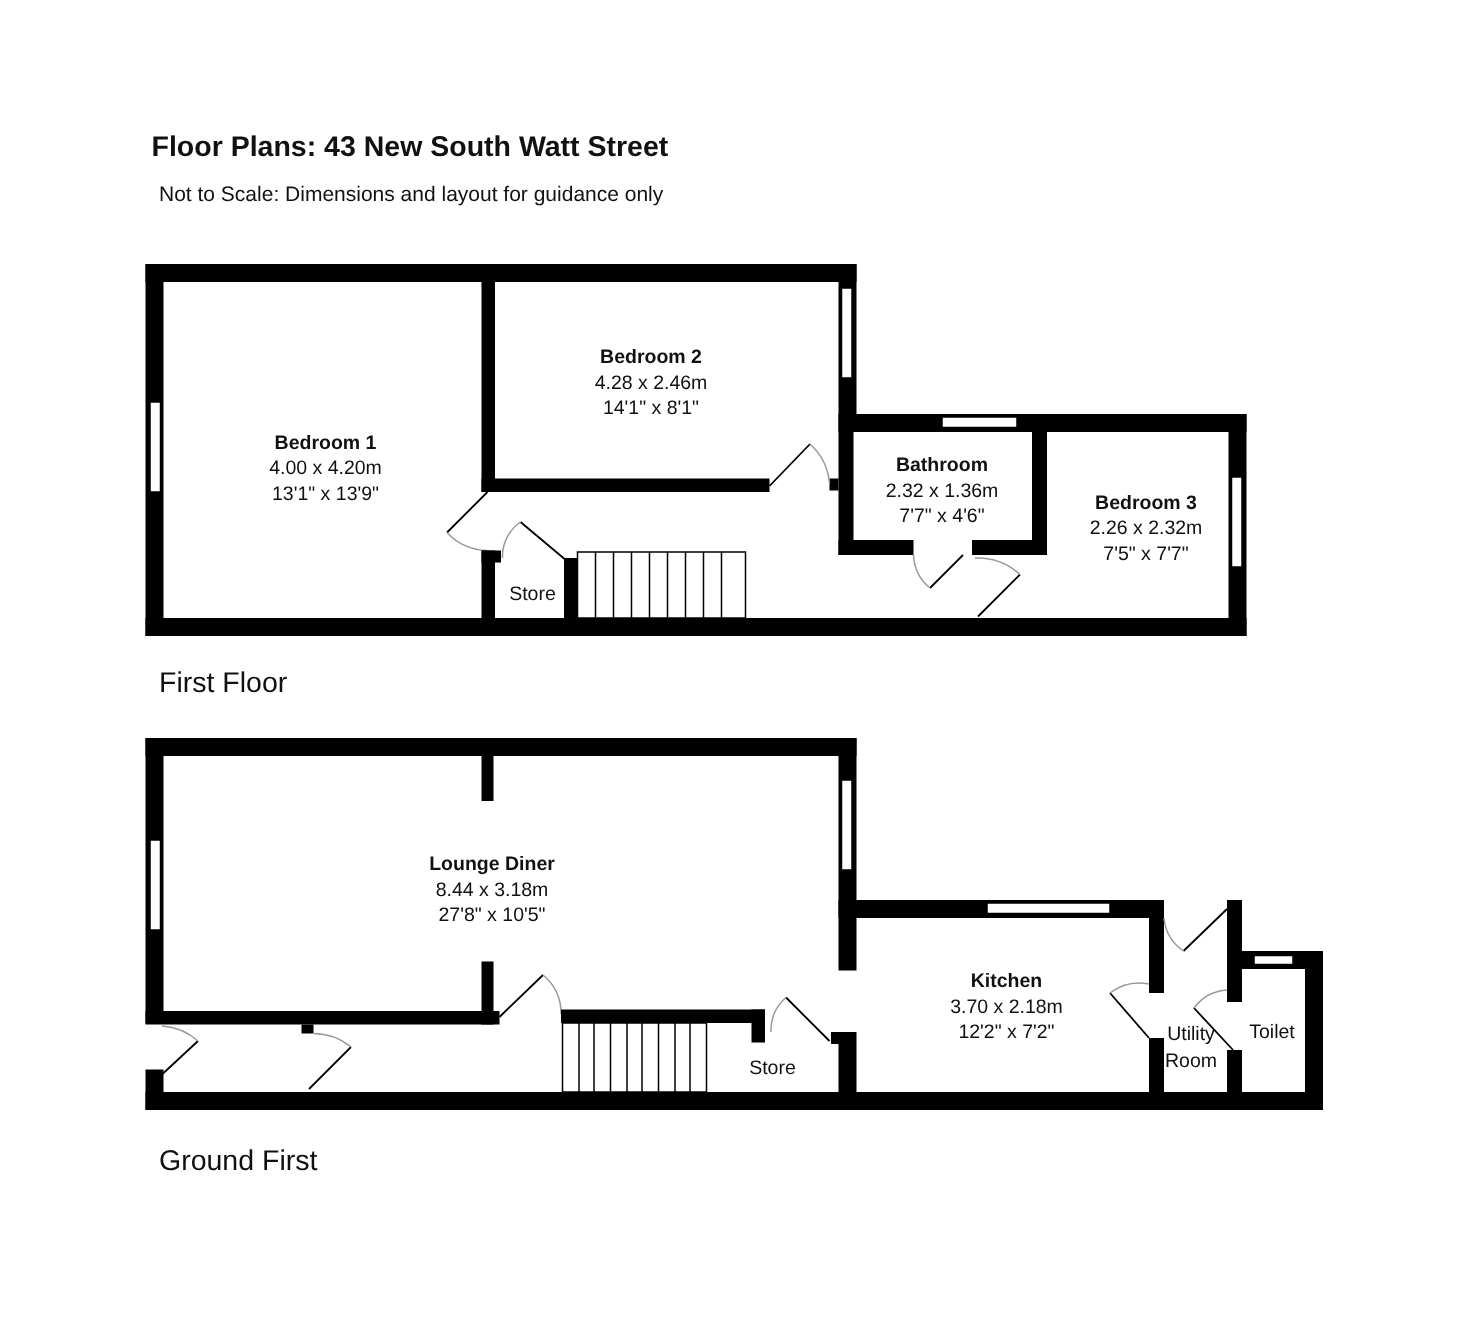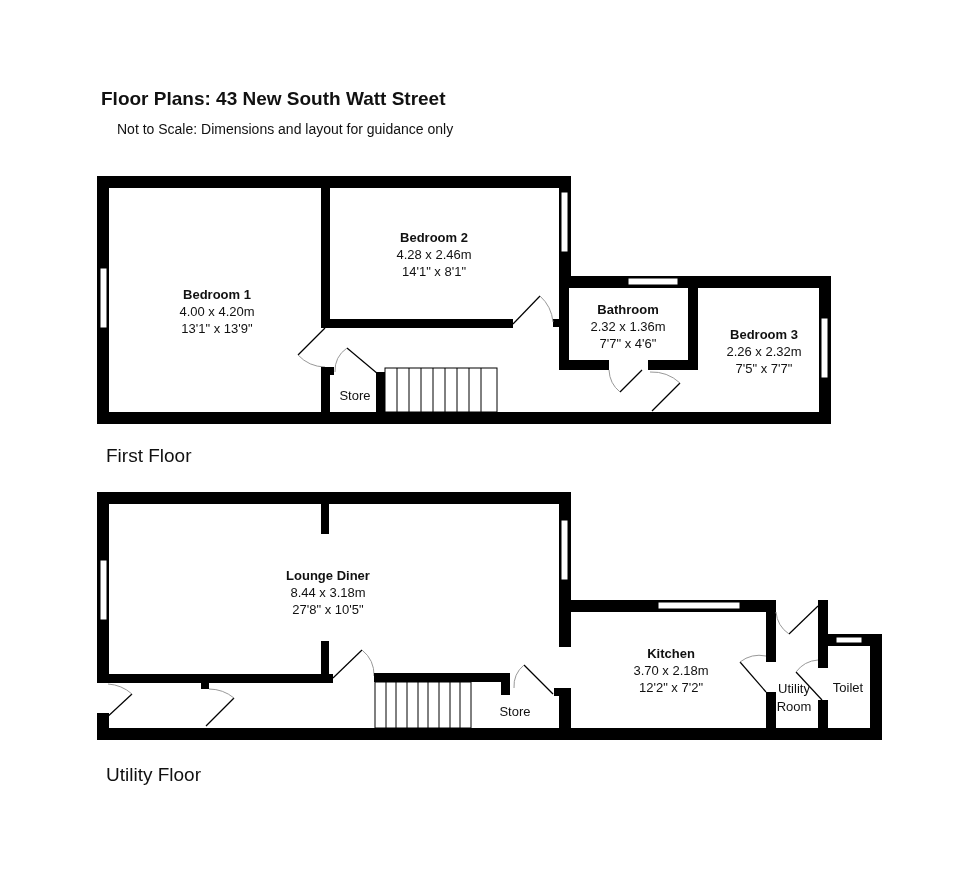--- a/index.html
+++ b/index.html
@@ -1,36 +1,36 @@
 <!DOCTYPE html>
 <html><head>
 <meta charset="utf-8">
 <style>
   html, body { margin:0; padding:0; background:#ffffff; }
   body { width:980px; height:888px; position:relative; overflow:hidden; font-family:"Liberation Sans", sans-serif; color:#111; }
   .title { position:absolute; left:101px; top:88px; font-size:19px; font-weight:bold; }
-  .subtitle { position:absolute; left:117px; top:121px; font-size:14px; }
+  .subtitle { position:absolute; left:106px; top:121px; font-size:14px; }
   .floor-label { position:absolute; font-size:19px;text-align:center; }
   svg { position:absolute; left:0; top:0; }
   .wall { fill:#000; }
   .win { fill:#fff; stroke:#000; stroke-width:1; }
   .door { fill:none; stroke:#000; stroke-width:1.2; }
   .arc { fill:none; stroke:#999; stroke-width:1; }
   .stair { fill:#fff; stroke:#000; stroke-width:1; }
   .rname { font-family:"Liberation Sans", sans-serif; font-size:13px; font-weight:bold; fill:#111; }
   .rdim { font-family:"Liberation Sans", sans-serif; font-size:13px; fill:#111; }
   .rsmall { font-family:"Liberation Sans", sans-serif; font-size:13px; fill:#111; }
 </style>
 </head>
 <body>
 
 <div class="title">Floor Plans: 43 New South Watt Street</div>
 <div class="subtitle">Not to Scale: Dimensions and layout for guidance only</div>
 <div class="floor-label" style="left:106px; top:445px;">First Floor</div>
-<div class="floor-label" style="left:106px; top:764px;">Utility Floor</div>
+<div class="floor-label" style="left:106px; top:764px;">Ground First</div>
 
 <svg width="980" height="888" viewBox="0 0 980 888">
 
   <g>
 
     <rect class="wall" x="97" y="176" width="474" height="12"></rect>
     <rect class="wall" x="97" y="176" width="12" height="248"></rect>
     <rect class="wall" x="97" y="412" width="734" height="12"></rect>
     <rect class="wall" x="559" y="176" width="12" height="110"></rect>
     <rect class="wall" x="559" y="276" width="272" height="12"></rect>

